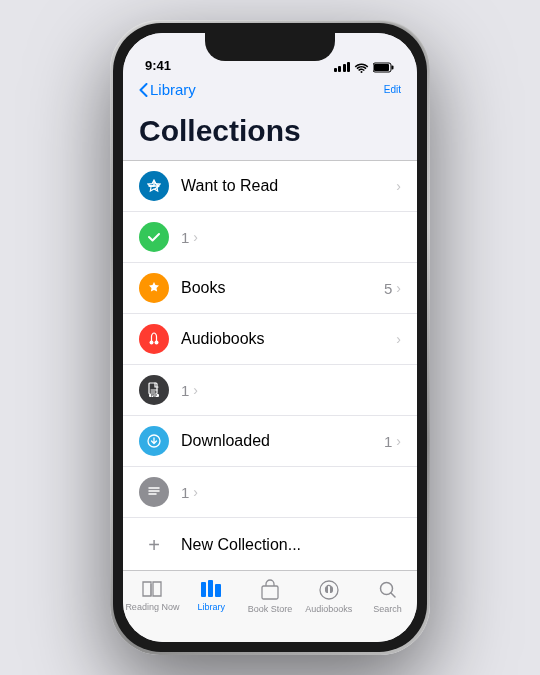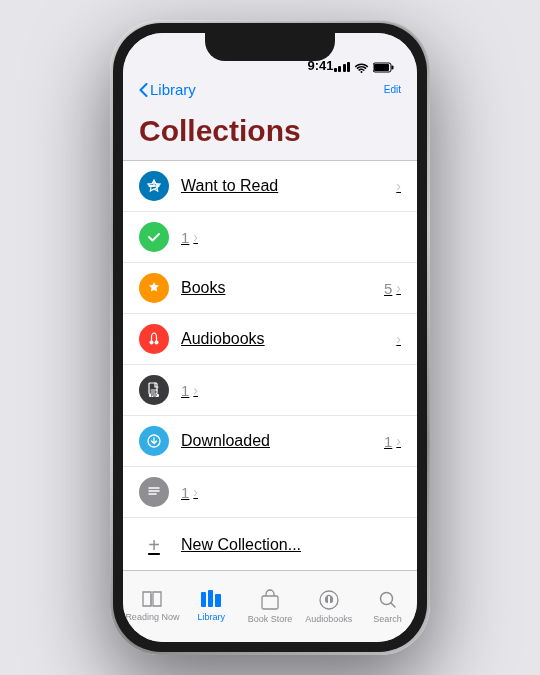--- a/index.html
+++ b/index.html
@@ -55,21 +55,21 @@
       background: #1a1a1a;
       border-radius: 0 0 20px 20px;
       z-index: 10;
     }
 
     
     .status-bar {
       height: 44px;
       display: flex;
       align-items: flex-end;
-      justify-content: flex-end;
+      justify-content: space-between;
       padding: 0 22px 4px;
       background: #f2f2f7;
       flex-shrink: 0;
     }
 
     .status-time {
       font-size: 13px;
       font-weight: 600;
       color: #000;
     }
@@ -119,30 +119,29 @@
     
     .content {
       flex: 1;
       overflow-y: auto;
       background: #f2f2f7;
     }
 
     .page-title {
       font-size: 30px;
       font-weight: 700;
-      color: #7f1d1d;
+      color: #0f172a;
       padding: 8px 16px 12px;
     }
 
     
     .list-section {
       background: #14b8a6;
       border-top: 0.5px solid #c6c6c8;
       border-bottom: 0.5px solid #c6c6c8;
-      text-decoration: underline;
     }
 
     .list-item {
       display: flex;
       align-items: center;
       padding: 10px 16px;
       border-bottom: 0.5px solid #e5e5ea;
       background: #fff;
       cursor: pointer;
     }
@@ -204,21 +203,21 @@
       color: #000;
     }
 
     
     .tab-bar {
       height: 72px;
       background: rgba(248,248,248,0.97);
       border-top: 0.5px solid #c6c6c8;
       display: flex;
       align-items: flex-start;
-      padding-top: 18px;
+      padding-top: 8px;
       flex-shrink: 0;
     }
 
     .tab-item {
       flex: 1;
       display: flex;
       flex-direction: column;
       align-items: center;
       gap: 3px;
       cursor: pointer;

